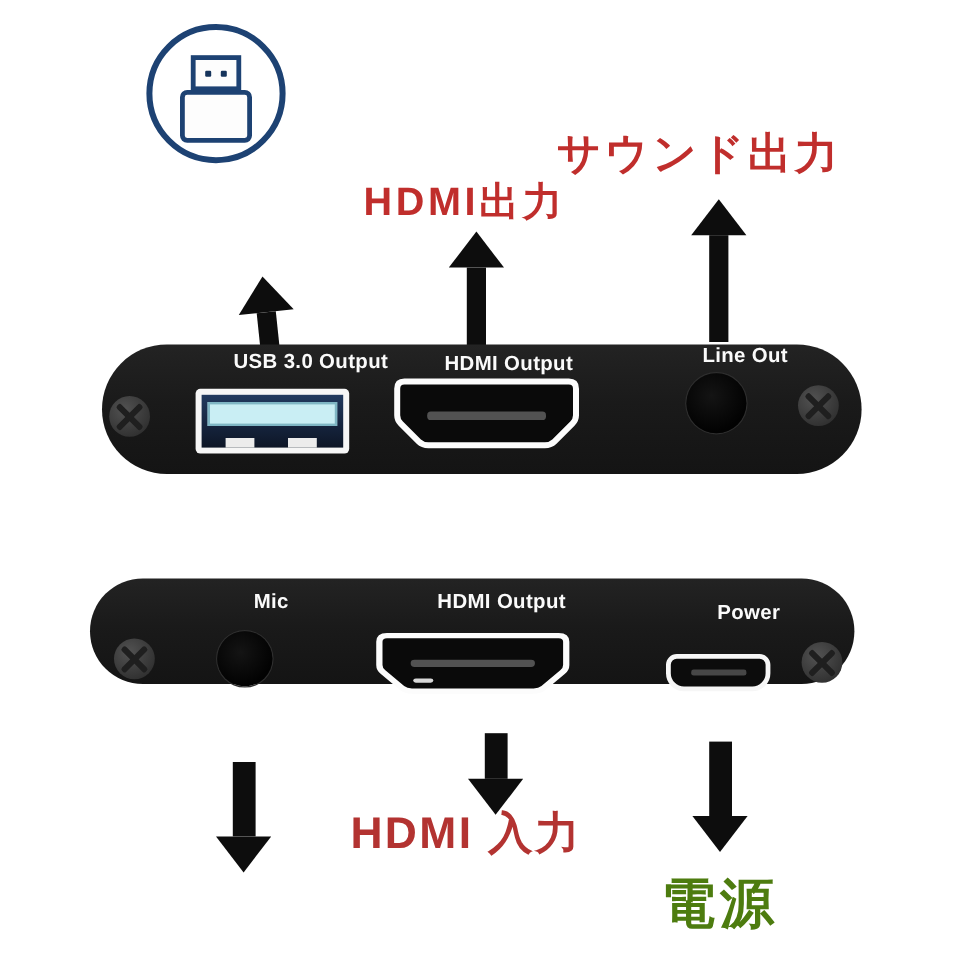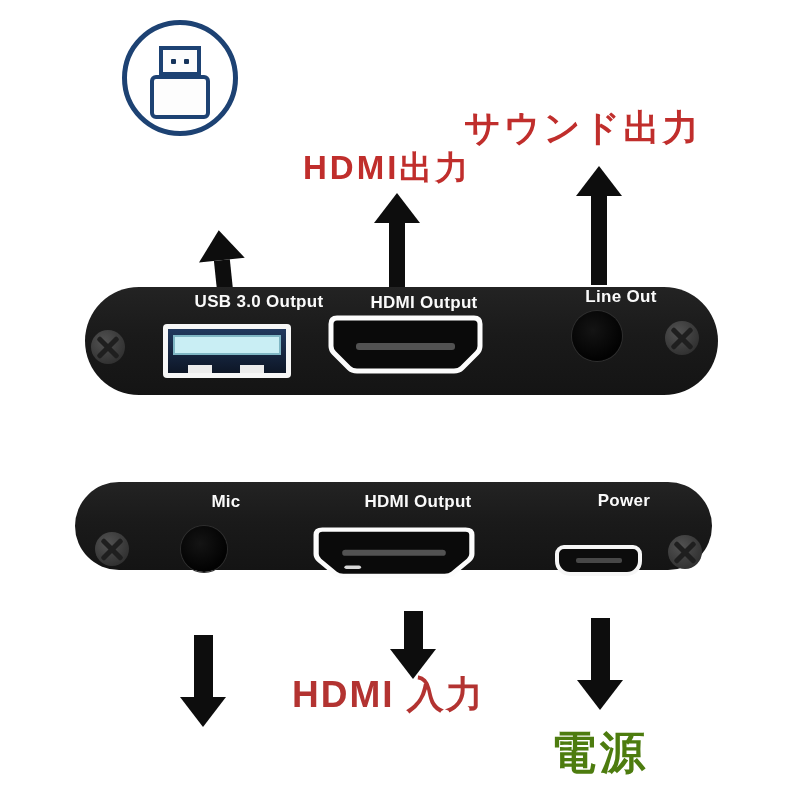--- a/index.html
+++ b/index.html
@@ -146,21 +146,21 @@
 
     <div class="jack jack-line"></div>
   </div>
 
   <div class="panel panel-bottom">
     <div class="screw" style="left:20px;top:50px;"></div>
     <div class="screw" style="left:593px;top:53px;"></div>
 
     <div class="port-label" style="left:129px;top:11px;">Mic</div>
     <div class="port-label" style="left:321px;top:11px;">HDMI Output</div>
-    <div class="port-label" style="left:527px;top:10px;">Power</div>
+    <div class="port-label" style="left:527px;top:20px;">Power</div>
 
     <div class="jack jack-mic"></div>
 
     <svg class="hdmi-svg" style="left:238px;top:45px;" width="162" height="55" viewBox="0 0 155 63" preserveAspectRatio="none">
       <path d="M9 3 H146 Q152 3 152 9 V31 Q152 35 149 38 L134 53 Q131 56 126 56 H29 Q24 56 21 53 L6 38 Q3 35 3 31 V9 Q3 3 9 3 Z" fill="#0a0a0a" stroke="#fcfcfc" stroke-width="5" stroke-linejoin="round"></path>
       <rect x="28" y="26" width="99" height="7" rx="3" fill="#525252"></rect>
       <rect x="30" y="44" width="16" height="4" rx="2" fill="#d8d8d8"></rect>
     </svg>
 
     <div class="micro-usb">

